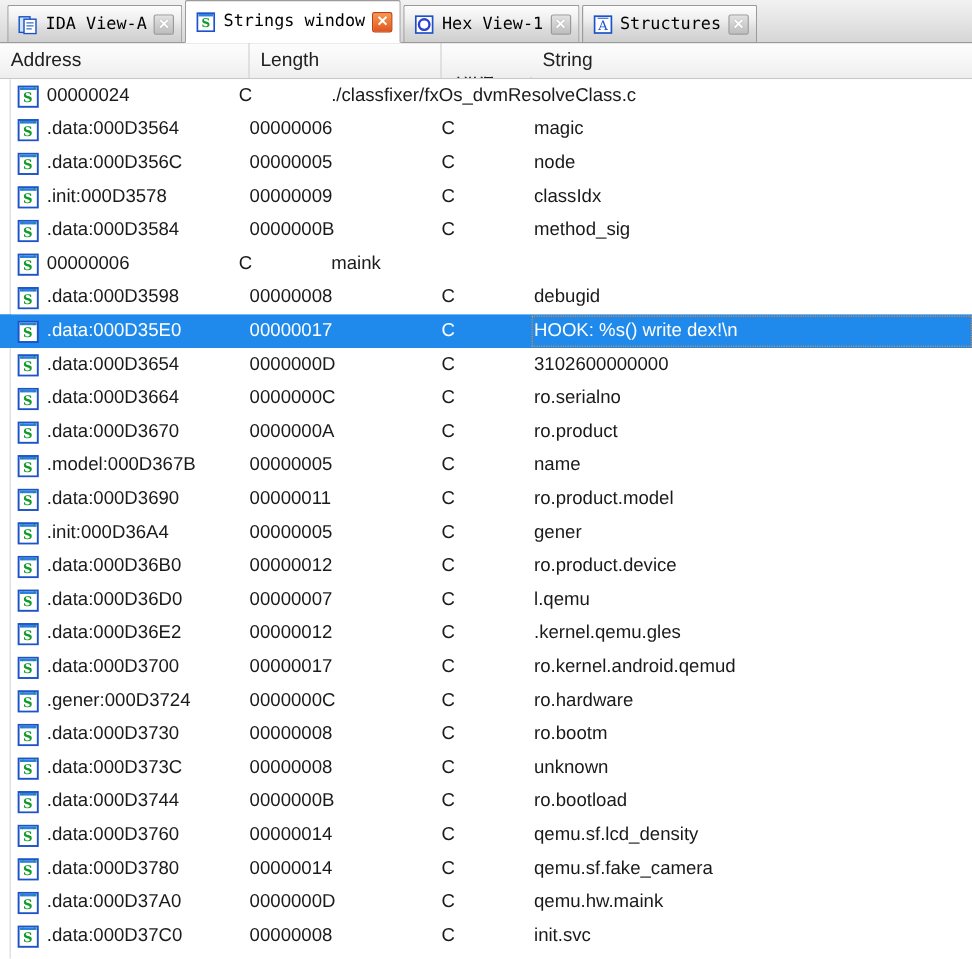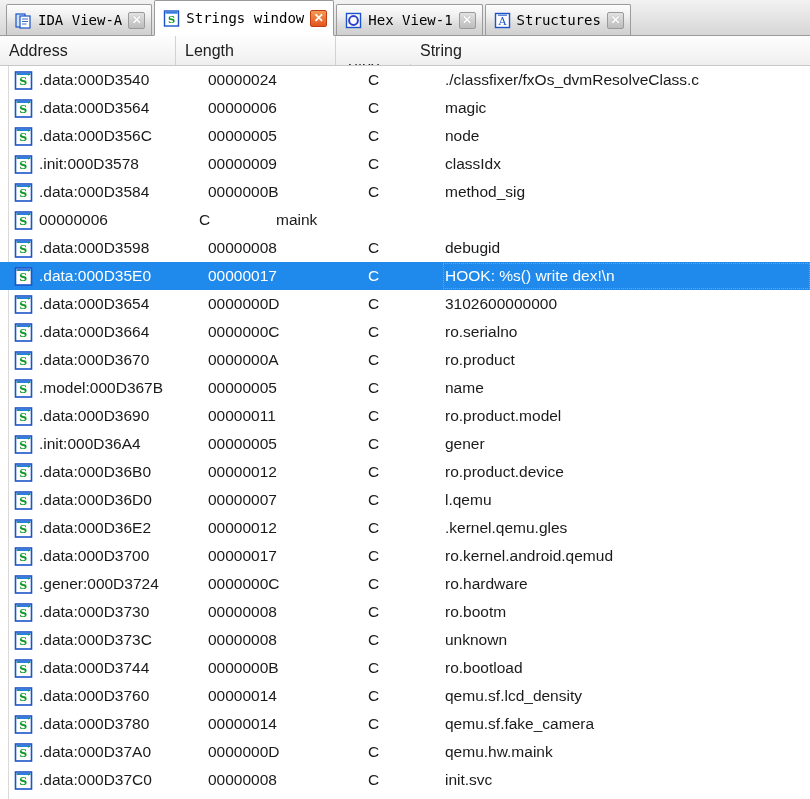--- a/index.html
+++ b/index.html
@@ -99,21 +99,21 @@
     box-sizing: border-box;
     display: flex;
     align-items: center;
     padding-left: 9px;
     font-size: 16px;
     color: #202020;
     border-right: 1px solid #d2d2d2;
     overflow: hidden;
     white-space: nowrap;
   }
-  .ch.c0 { width: 176px; text-align: center; }
+  .ch.c0 { width: 208px; text-align: center; }
   .ch.c1 { width: 160px; }
   .ch.c2 { width:  75px; margin-top: 28px; }
   .ch.c3 { flex: 1 1 auto; border-right: none; }
 
   
   .grid {
     position: relative;
     height: 733px;
     overflow: hidden;
     background: #ffffff;
@@ -230,21 +230,20 @@
 <div class="grid" id="grid-host">
     <div class="row">
       <div class="gutter"></div>
       <svg class="sicon" width="19" height="19" viewBox="0 0 19 19">
         <rect x="1.5" y="1" width="16" height="17" fill="#ffffff" stroke="#1c53c8" stroke-width="1.6"></rect>
         <rect x="2.5" y="1.8" width="14" height="2.2" fill="#2f7fe0"></rect>
         <text x="9.2" y="14.2" font-family="DejaVu Serif, serif" font-size="11" font-weight="bold" fill="#0f9b26" text-anchor="middle">S</text>
         <text x="3.6" y="7.6" font-family="DejaVu Serif, serif" font-size="8" fill="#0f9b26">‘</text>
         <text x="13.2" y="7.6" font-family="DejaVu Serif, serif" font-size="8" fill="#0f9b26">’</text>
       </svg>
-      <div class="cell addr">.data:000D3540</div>
       <div class="cell len">00000024</div>
       <div class="cell type">C</div>
       <div class="cell str">./classfixer/fxOs_dvmResolveClass.c</div>
     </div>
     <div class="row">
       <div class="gutter"></div>
       <svg class="sicon" width="19" height="19" viewBox="0 0 19 19">
         <rect x="1.5" y="1" width="16" height="17" fill="#ffffff" stroke="#1c53c8" stroke-width="1.6"></rect>
         <rect x="2.5" y="1.8" width="14" height="2.2" fill="#2f7fe0"></rect>
         <text x="9.2" y="14.2" font-family="DejaVu Serif, serif" font-size="11" font-weight="bold" fill="#0f9b26" text-anchor="middle">S</text>

